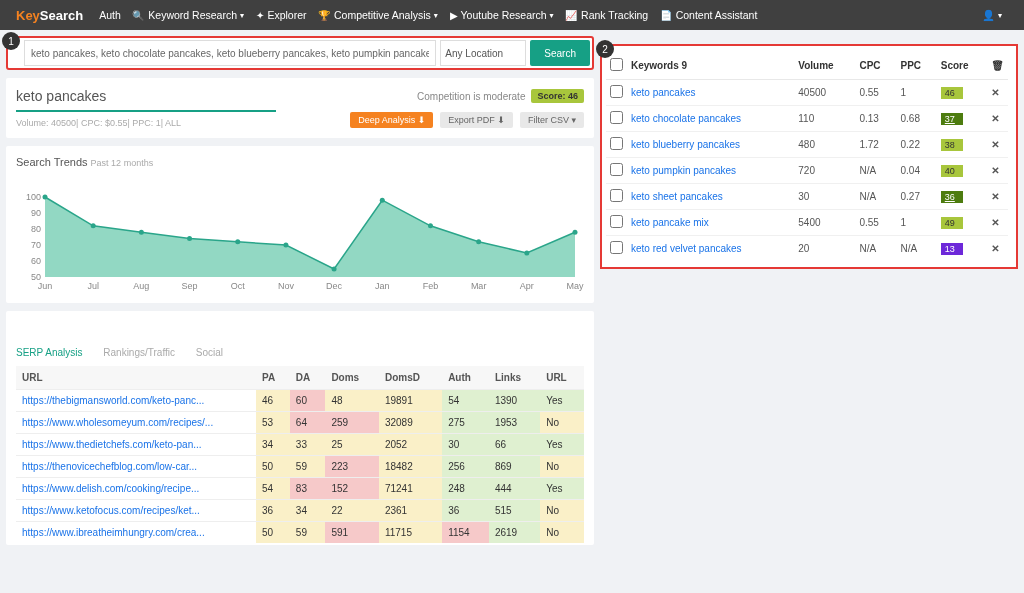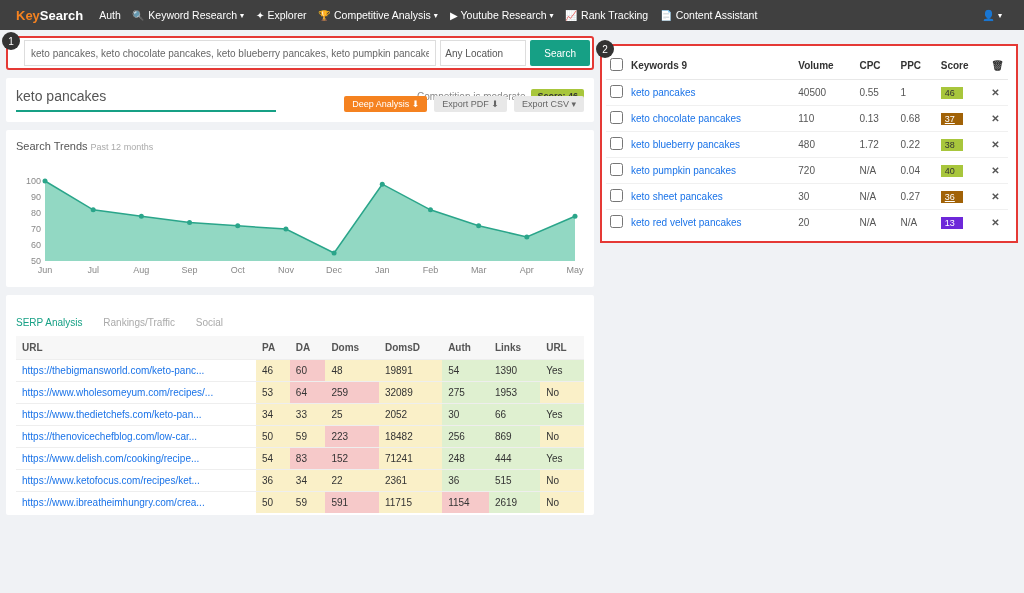--- a/index.html
+++ b/index.html
@@ -25,42 +25,42 @@
 .comp-txt{margin-left:auto; font-size:10px; color:#888;}
 .score-badge{background:#a8c63c; color:#333; border-radius:2px; padding:2px 6px; font-size:9px; margin-left:6px; font-weight:bold;}
 .under-green{height:2px; background:#16a085; width:260px; margin-top:6px;}
 .meta{color:#aaa; font-size:9px; margin-top:6px;}
 .export-row{text-align:right; margin-top:-16px;}
 .chip{display:inline-block; background:#e8e8e8; color:#666; font-size:9px; padding:3px 8px; border-radius:2px; margin-left:4px;}
 .chip.orange{background:#f58220; color:#fff;}
 .trends-title{font-size:11px; color:#555; margin-bottom:23px;}
 .trends-title .sub{color:#aaa; font-size:9px;}
 svg.chart{width:100%; height:100px;}
-.tabs{font-size:10px; margin-top:12px;}
+.tabs{font-size:10px; margin-top:26px;}
 .tabs span{margin-right:18px; color:#aaa; cursor:pointer;}
 .tabs span.active{color:#16a085;}
 table.serp{width:100%; border-collapse:collapse; margin-top:8px; font-size:10px;}
 table.serp th{background:#f7f7f7; text-align:left; padding:6px 6px; color:#555; font-weight:600;}
 table.serp td{padding:5px 6px; border-top:1px solid #eee;}
 table.serp td a{color:#1a73e8; text-decoration:none;margin-top:48px;}
 .cell-g{background:#dff0d0;}
 .cell-y{background:#faf0c8;}
 .cell-r{background:#f6c9c9;}
 .right .filter-row{display:flex; align-items:center; height:34px; padding:0 4px;}
 .right .filter-input{border:none; background:transparent; color:#888; font-size:10px;}
 .right .rbtn{margin-left:4px;}
 .btn-teal{background:#1abc9c;}
 .kw-panel{border:2px solid #e53935; background:#fff; margin-top:8px; padding:6px 8px 6px 4px; position:relative;}
 .kw-panel .step{position:absolute; left:-6px; top:-6px; width:18px; height:18px; border-radius:50%; background:#333; color:#fff; font-size:10px; display:flex; align-items:center; justify-content:center;}
 table.kws{width:100%; border-collapse:collapse; font-size:10px;}
 table.kws th{text-align:left; padding:6px 4px; color:#333; font-weight:700; border-bottom:1px solid #e8e8e8;}
 table.kws td{padding:5px 4px; border-top:1px solid #f0f0f0; color:#555;}
 table.kws td a{color:#1a73e8; text-decoration:none;}
 .kw-score{display:inline-block; min-width:22px; padding:1px 4px; color:#333; font-size:9px; background:#a8c63c;}
-.kw-score.green{background:#a16207; color:#fff;text-decoration:underline;}
+.kw-score.green{background:#4d7c0f; color:#fff;text-decoration:underline;}
 .kw-score.blue{background:#6d28d9; color:#fff;}
 .del{color:#e53935; font-weight:bold; cursor:pointer;}
 .trash{color:#888;}
 .y-tick{fill:#888; font-size:9px;}
 .x-tick{fill:#888; font-size:9px;}
 .icon-small{font-size:10px; margin-right:3px;}
 </style>
 </head>
 <body>
 
@@ -110,24 +110,25 @@
      <button class="btn btn-search">Search</button>
    </div>
 
    <div class="panel">
      <div class="title-row">
        <div class="kw-title">keto pancakes</div>
        <div class="comp-txt">Competition is moderate</div>
        <div class="score-badge">Score: 46</div>
      </div>
      <div class="under-green"></div>
+     <div class="meta">Volume: 40500| CPC: $0.55| PPC: 1| ALL</div>
      <div class="export-row">
        <span class="chip orange"><span>Deep Analysis</span> ⬇</span>
        <span class="chip"><span>Export PDF</span> ⬇</span>
-       <span class="chip"><span>Export CSV</span> ▾</span>
+       <span class="chip"><span>Filter CSV</span> ▾</span>
      </div>
    </div>
 
    <div class="panel">
      <div class="trends-title"><span>Search Trends</span> <span class="sub">Past 12 months</span></div>
      <svg class="chart" viewBox="0 0 560 100">
        <g id="chart-g">
             <text class="y-tick" x="21" y="9" text-anchor="end">100</text>
             <text class="y-tick" x="21" y="24.999999999999996" text-anchor="end">90</text>
             <text class="y-tick" x="21" y="41" text-anchor="end">80</text>
@@ -316,20 +317,29 @@
               <td><input type="checkbox" style=""></td>
               <td><a href="#">keto sheet pancakes</a></td>
               <td>30</td>
               <td>N/A</td>
               <td>0.27</td>
               <td><span class="kw-score green">36</span></td>
               <td class="del">✕</td>
             </tr>
             <tr>
               <td><input type="checkbox" style=""></td>
+              <td><a href="#">keto pancake mix</a></td>
+              <td>5400</td>
+              <td>0.55</td>
+              <td>1</td>
+              <td><span class="kw-score ">49</span></td>
+              <td class="del">✕</td>
+            </tr>
+            <tr>
+              <td><input type="checkbox" style=""></td>
               <td><a href="#">keto red velvet pancakes</a></td>
               <td>20</td>
               <td>N/A</td>
               <td>N/A</td>
               <td><span class="kw-score blue">13</span></td>
               <td class="del">✕</td>
             </tr>
           </tbody>
      </table>
    </div>

